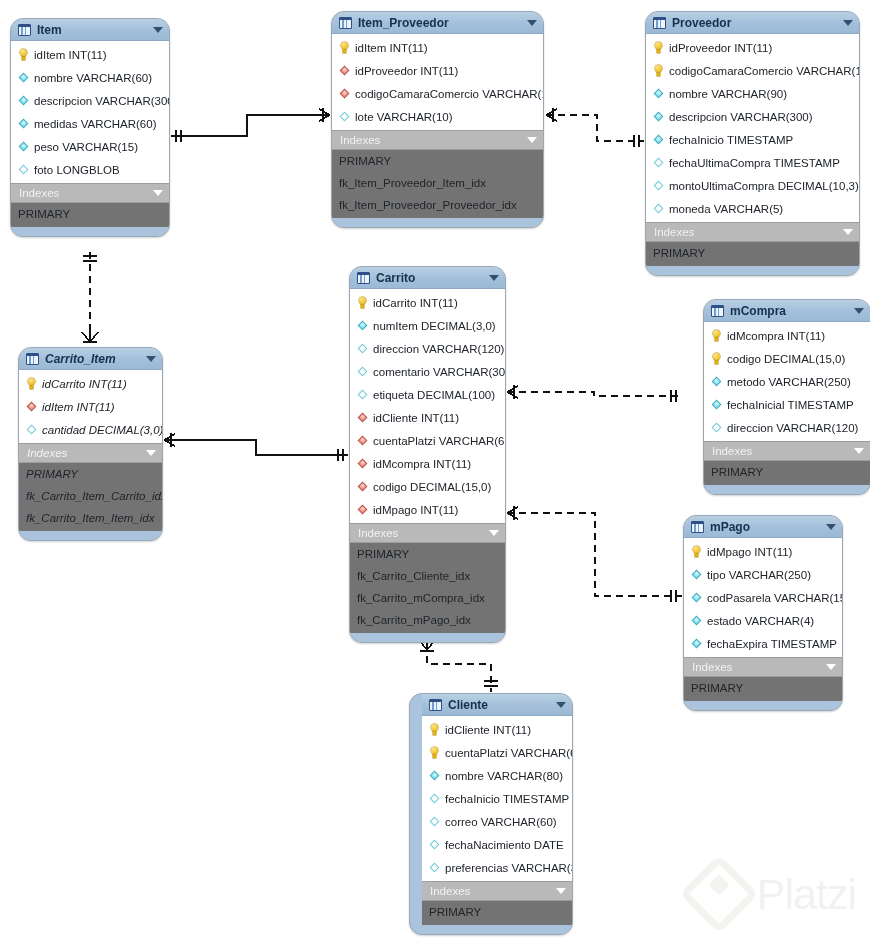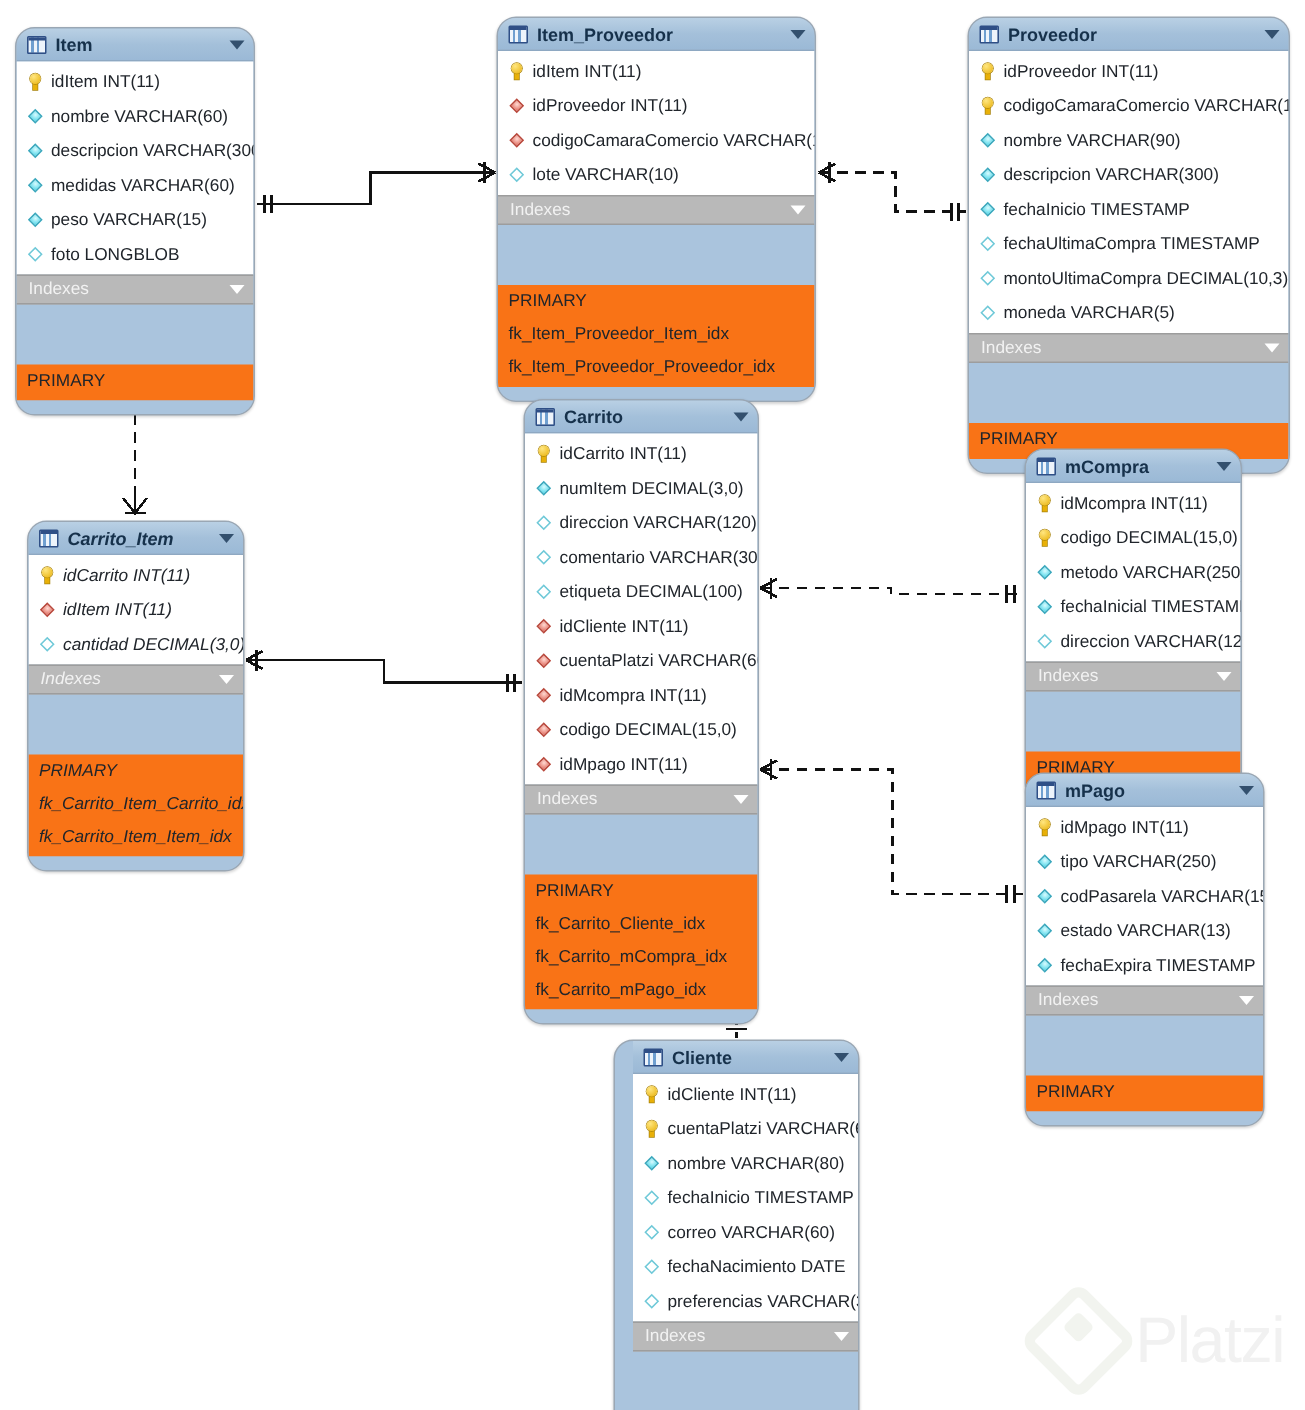--- a/index.html
+++ b/index.html
@@ -182,23 +182,22 @@
     border-top: 1px solid #9d9d9d;
     border-bottom: 1px solid #9d9d9d;
     font-size: 11.5px;
     color: #f2f2f2;
     box-sizing: border-box;
   }
   .idx-bar .idx-label { flex: 1 1 auto; }
   .idx-bar .caret { border-top-color: #ffffff; }
 
   .idx-list {
-    background: #f97316;
+    background: #737373;
     padding-bottom: 2px;
-    margin-top: 40px;
   }
   .idx {
     height: 22px;
     display: flex;
     align-items: center;
     padding-left: 7px;
     font-size: 11.5px;
     color: #20252b;
     white-space: nowrap;
   }
@@ -506,21 +505,21 @@
           </div>
           <div class="idx">
             <span>fk_Carrito_Item_Carrito_idx</span>
           </div>
           <div class="idx">
             <span>fk_Carrito_Item_Item_idx</span>
           </div>
         </div>
         <div class="tbl-foot"></div>
       </div>
-      <div class="tbl" style="left: 683px; top: 299px; width: 145px;">
+      <div class="tbl" style="left: 703px; top: 299px; width: 168px;">
         <div class="tbl-title">
           <span class="t-icon"></span>
           <span class="t-name">mCompra</span>
           <span class="caret"></span>
         </div>
         <div class="cols">
           <div class="col">
             <span class="gly key"></span>
             <span>idMcompra INT(11)</span>
           </div>
@@ -566,21 +565,21 @@
           <div class="col">
             <span class="gly dia cyan-fill"></span>
             <span>tipo VARCHAR(250)</span>
           </div>
           <div class="col">
             <span class="gly dia cyan-fill"></span>
             <span>codPasarela VARCHAR(15)</span>
           </div>
           <div class="col">
             <span class="gly dia cyan-fill"></span>
-            <span>estado VARCHAR(13)</span>
+            <span>estado VARCHAR(4)</span>
           </div>
           <div class="col">
             <span class="gly dia cyan-fill"></span>
             <span>fechaExpira TIMESTAMP</span>
           </div>
         </div>
         <div class="idx-bar">
           <span class="idx-label">Indexes</span>
           <span class="caret"></span>
         </div>

